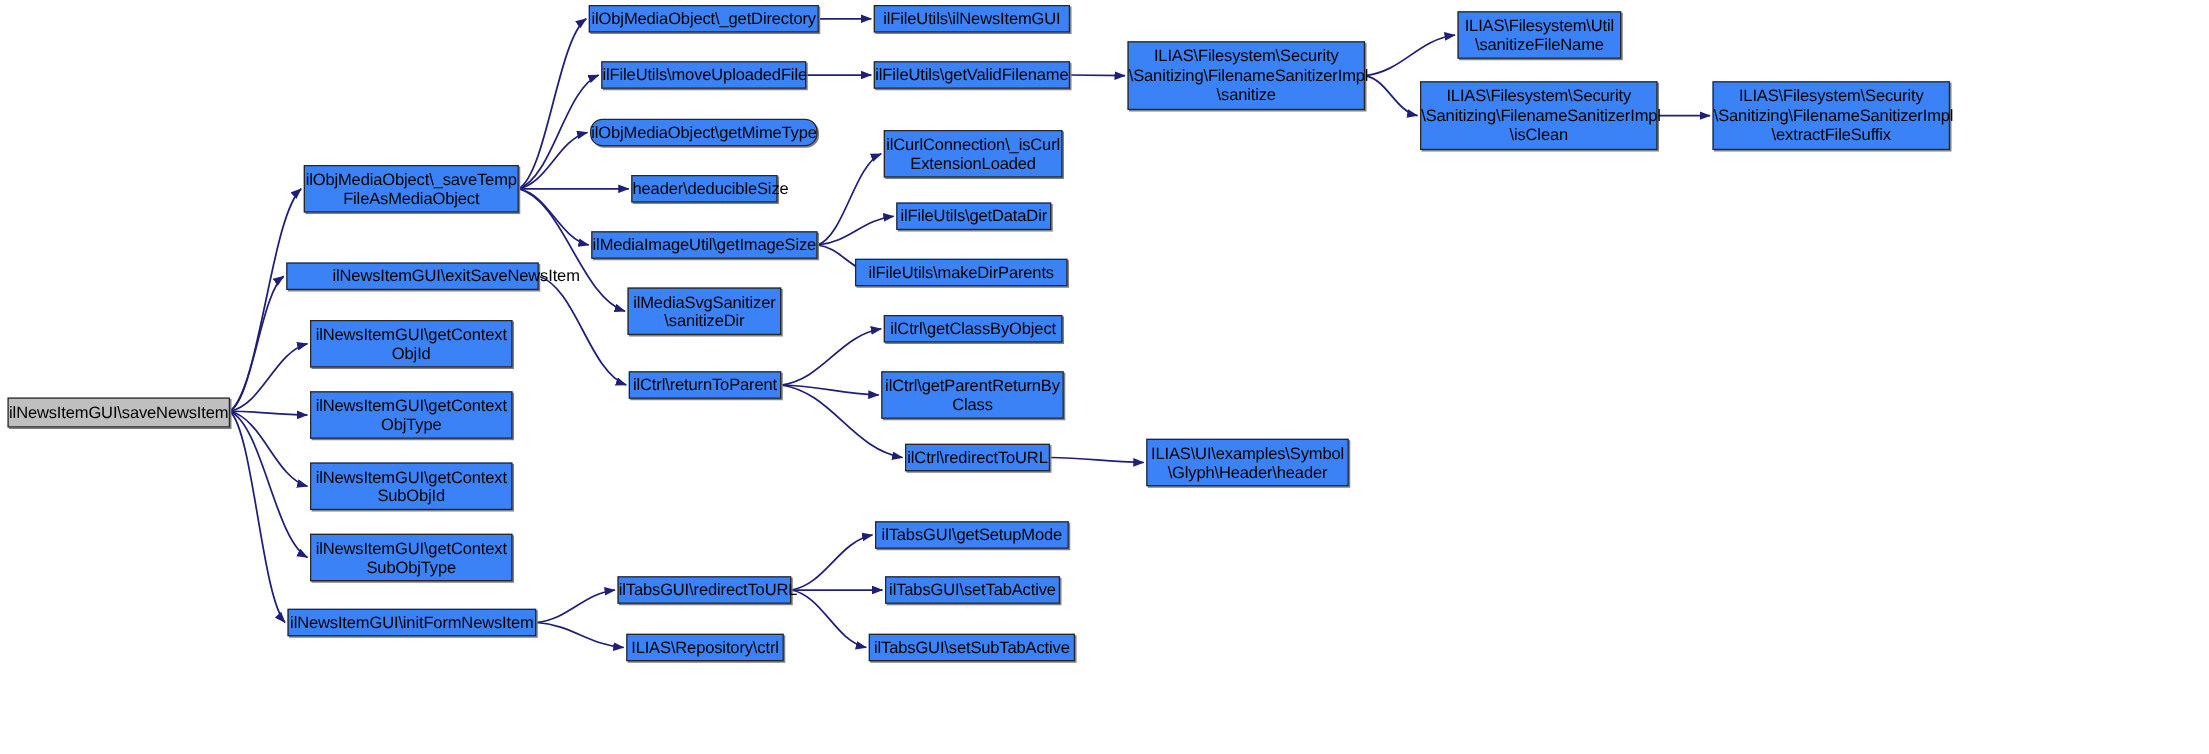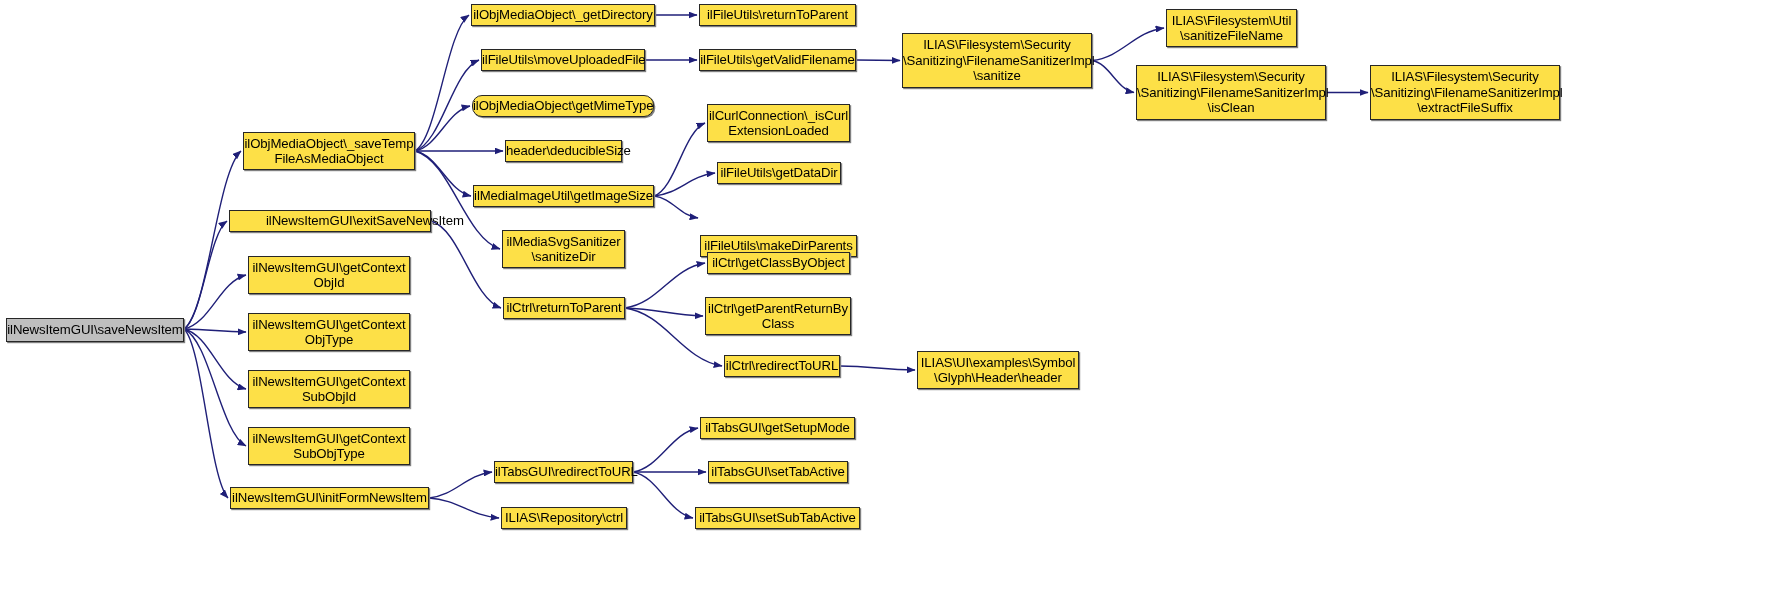--- a/index.html
+++ b/index.html
@@ -19,21 +19,21 @@
     position: absolute;
     left: 0; top: 0;
     width: 1767px;
     height: 603px;
     pointer-events: none;
   }
   .node {
     position: absolute;
     box-sizing: border-box;
     border: 1px solid #272727;
-    background: #fde047;
+    background: #3b82f6;
     color: #000000;
     font-size: 13.2px;
     line-height: 15.5px;
     display: flex;
     align-items: center;
     justify-content: center;
     text-align: center;
     white-space: pre-line;
     letter-spacing: -0.1px;
     box-shadow: 1.2px 1.2px 0 0 #808080;
@@ -106,26 +106,26 @@
     <div class="node" style="left: 471px; top: 4px; width: 184px; height: 22px;"><span>ilObjMediaObject\_getDirectory</span></div>
     <div class="node" style="left: 481px; top: 49px; width: 164px; height: 22px;"><span>ilFileUtils\moveUploadedFile</span></div>
     <div class="node" style="left: 472px; top: 95px; width: 182px; height: 22px; border-radius: 10px;"><span>ilObjMediaObject\getMimeType</span></div>
     <div class="node" style="left: 505px; top: 140px; width: 117px; height: 22px;"><span>header\deducibleSize</span></div>
     <div class="node" style="left: 473px; top: 185px; width: 181px; height: 22px;"><span>ilMediaImageUtil\getImageSize</span></div>
     <div class="node" style="left: 502px; top: 230px; width: 123px; height: 38px;"><span>ilMediaSvgSanitizer
 \sanitizeDir</span></div>
     <div class="node" style="left: 503px; top: 297px; width: 122px; height: 22px;"><span>ilCtrl\returnToParent</span></div>
     <div class="node" style="left: 494px; top: 461px; width: 139px; height: 22px;"><span>ilTabsGUI\redirectToURL</span></div>
     <div class="node" style="left: 501px; top: 507px; width: 126px; height: 22px;"><span>ILIAS\Repository\ctrl</span></div>
-    <div class="node" style="left: 699px; top: 4px; width: 157px; height: 22px;"><span>ilFileUtils\returnToParent</span></div>
+    <div class="node" style="left: 699px; top: 4px; width: 157px; height: 22px;"><span>ilFileUtils\ilNewsItemGUI</span></div>
     <div class="node" style="left: 699px; top: 49px; width: 157px; height: 22px;"><span>ilFileUtils\getValidFilename</span></div>
     <div class="node" style="left: 707px; top: 104px; width: 143px; height: 38px;"><span>ilCurlConnection\_isCurl
 ExtensionLoaded</span></div>
     <div class="node" style="left: 717px; top: 162px; width: 124px; height: 22px;"><span>ilFileUtils\getDataDir</span></div>
-    <div class="node" style="left: 700px; top: 207px; width: 157px; height: 22px; margin-top: 28px;"><span>ilFileUtils\makeDirParents</span></div>
+    <div class="node" style="left: 684px; top: 207px; width: 170px; height: 22px;"><span>ilFileUtils\makeDirParents</span></div>
     <div class="node" style="left: 707px; top: 252px; width: 143px; height: 22px;"><span>ilCtrl\getClassByObject</span></div>
     <div class="node" style="left: 705px; top: 297px; width: 146px; height: 38px;"><span>ilCtrl\getParentReturnBy
 Class</span></div>
     <div class="node" style="left: 724px; top: 355px; width: 116px; height: 22px;"><span>ilCtrl\redirectToURL</span></div>
     <div class="node" style="left: 917px; top: 351px; width: 162px; height: 38px;"><span>ILIAS\UI\examples\Symbol
 \Glyph\Header\header</span></div>
     <div class="node" style="left: 700px; top: 417px; width: 155px; height: 22px;"><span>ilTabsGUI\getSetupMode</span></div>
     <div class="node" style="left: 708px; top: 461px; width: 140px; height: 22px;"><span>ilTabsGUI\setTabActive</span></div>
     <div class="node" style="left: 695px; top: 507px; width: 165px; height: 22px;"><span>ilTabsGUI\setSubTabActive</span></div>
     <div class="node" style="left: 902px; top: 33px; width: 190px; height: 55px;"><span>ILIAS\Filesystem\Security

